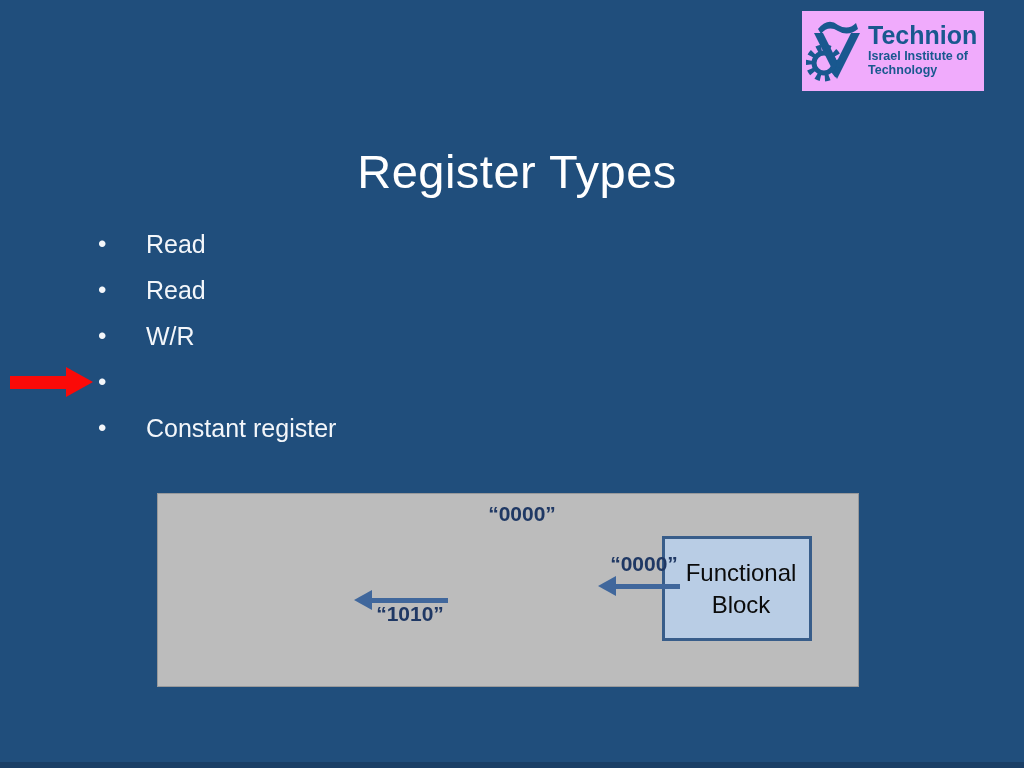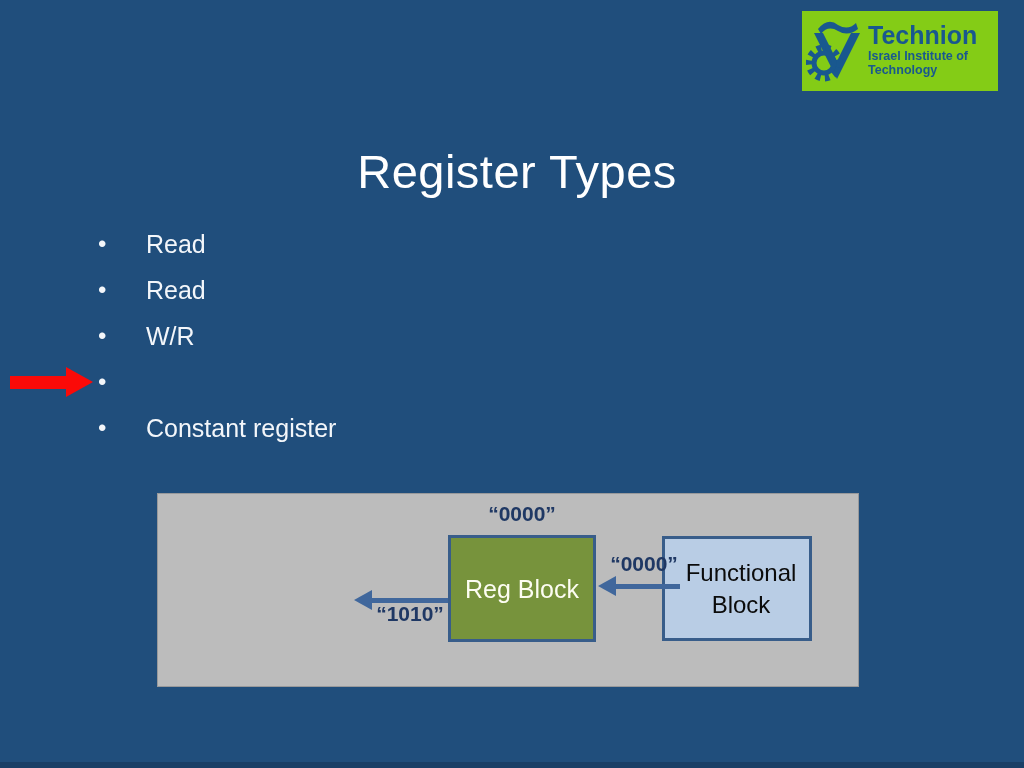--- a/index.html
+++ b/index.html
@@ -40,22 +40,22 @@
   .banner-right { position:absolute; left:505px; top:0; width:147px; height:74px; background:#fcfdfd; }
   .banner-right svg { position:absolute; left:0; top:0; }
   .hsdsl {
     position:absolute; left:10px; top:14px; width:130px; text-align:center;
     font-family:"Liberation Serif", serif; font-style:italic; font-weight:600;
     font-size:33px; color:#3c3c8e; letter-spacing:2px; white-space:nowrap;
   }
 
   
   .technion {
-    position:absolute; left:802px; top:11px; width:196px; height:80px;
-    background:#84cc16;
+    position:absolute; left:802px; top:11px; width:182px; height:80px;
+    background:#f0abfc;
   }
   .technion-emblem { position:absolute; left:4px; top:6px; }
   .technion-text { position:absolute; left:66px; top:10px; color:#19588f; }
   .technion-name { font-size:25px; font-weight:bold; line-height:28px; }
   .technion-sub { font-size:12.5px; font-weight:bold; line-height:14px; }
 
   
   .title {
     position:absolute; left:0; top:132px; width:1010px; text-align:center;
     color:#ffffff; font-size:47px; font-weight:400; letter-spacing:0.5px;
@@ -145,23 +145,20 @@
       </li>
     <li>
         <span class="dot">•</span>
         <span class="txt">Constant register</span>
       </li>
   </ul>
 
   <div class="diagram">
 
 
-    <div class="block block-reg">
-      <span>Reg Block</span>
-    </div>
 
     <div class="block block-functional">
       <span>Functional</span>
       <span>Block</span>
     </div>
 
     <div class="arrow-shaft a1-shaft"></div>
     <div class="arrow-head a1-head"></div>
 
     <div class="arrow-shaft a2-shaft"></div>

